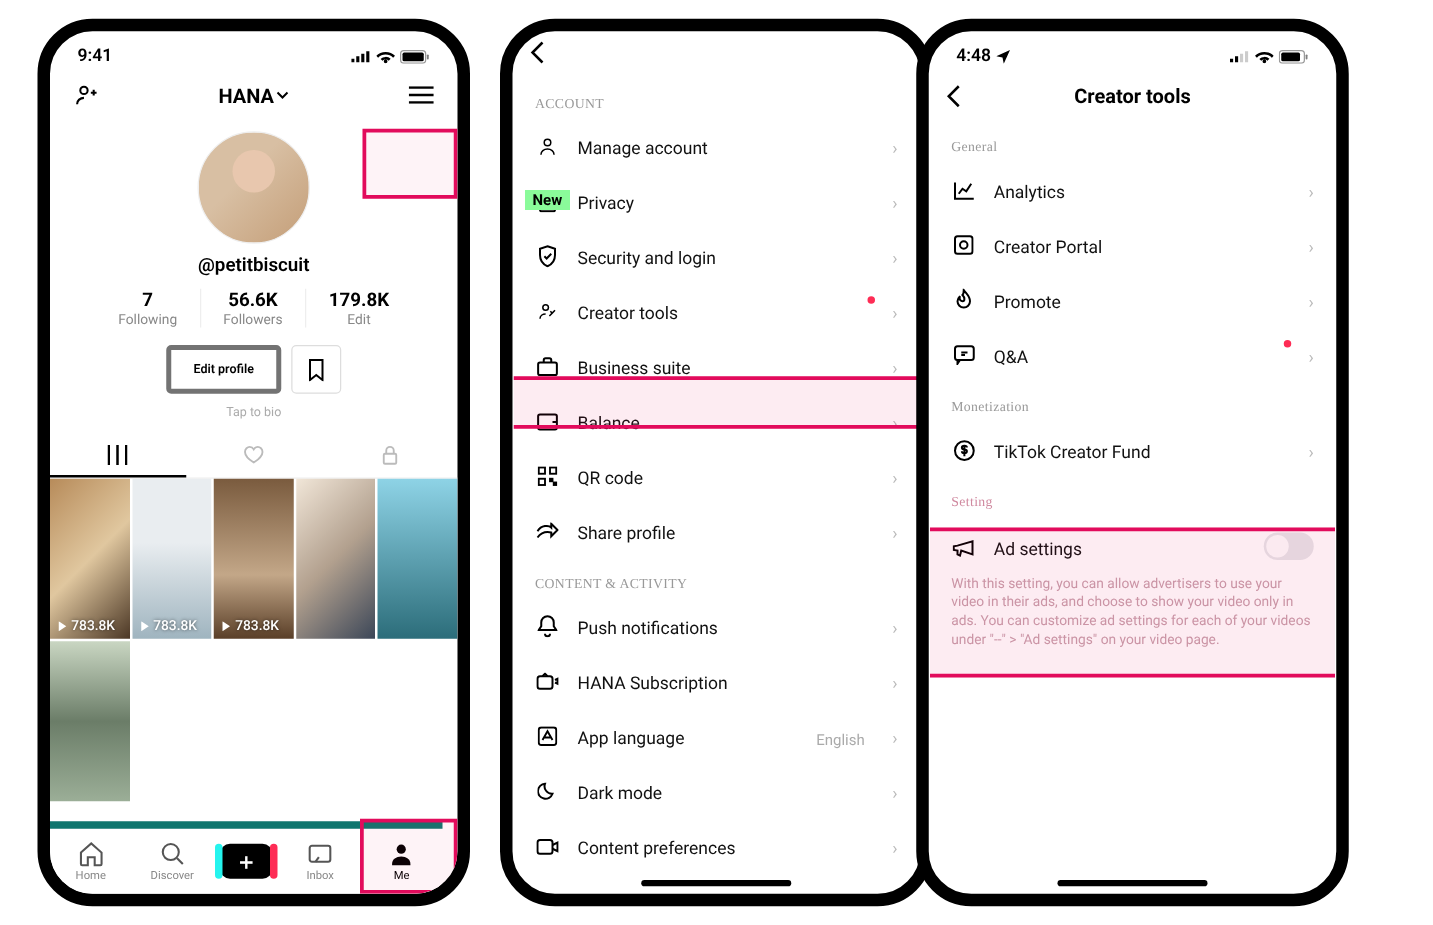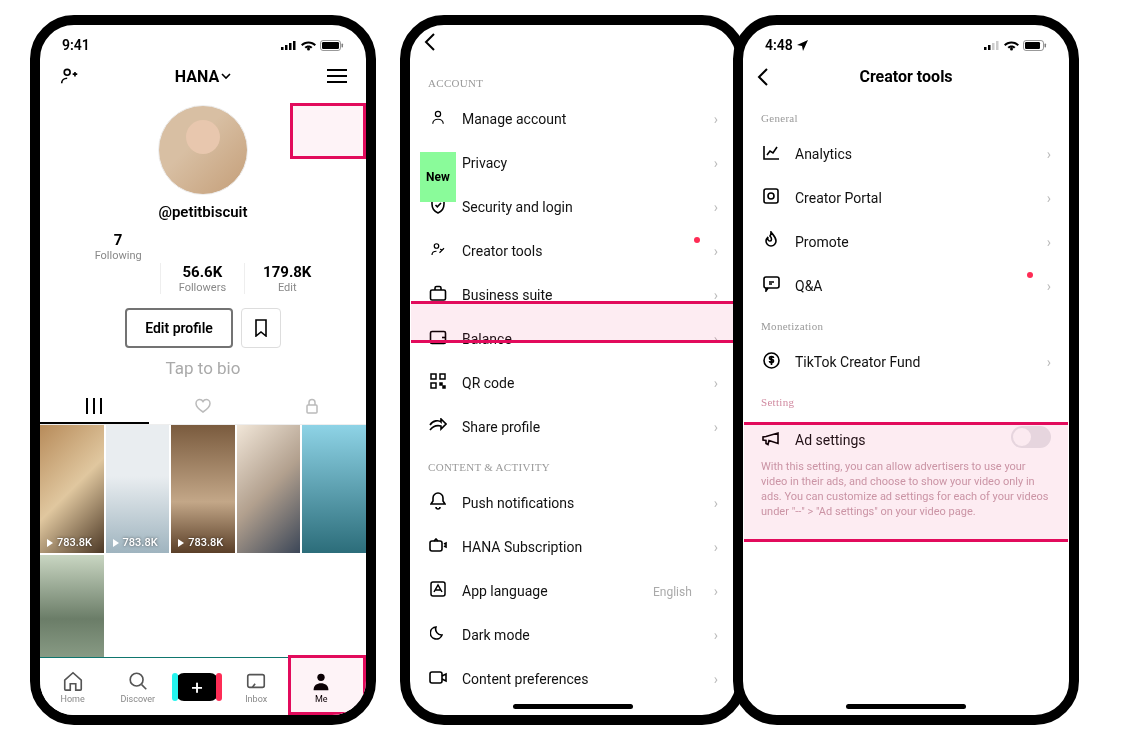--- a/index.html
+++ b/index.html
@@ -57,27 +57,27 @@
     position:relative;
     border:1px solid #eee;
   }
   .avatar::after{
     content:""; position:absolute; left:50%; top:14px; transform:translateX(-50%);
     width:34px; height:34px; border-radius:50%; background:#e8c7ae;
   }
   .handle { text-align:center; font-size:15px; font-weight:600; margin-bottom:10px;}
   .stats { display:flex; justify-content:center; gap:0; margin-bottom:14px;}
   .stat { padding: 0 18px; text-align:center; }
-  .stat + .stat { border-left:1px solid #eee;margin-top:32px; }
+  .stat + .stat { border-left:1px solid #eee; }
   .stat .num { font-size:15px; font-weight:700; }
   .stat .lbl { font-size:11px; color:#888; }
   .profile-btns { display:flex; justify-content:center; gap:8px; margin-bottom:10px;}
-  .edit-btn { border:2px solid #737373; border-radius:4px; padding:10px 18px; font-size:14px; font-weight:600; background:#fff;}
+  .edit-btn { border:4px solid #737373; border-radius:4px; padding:10px 18px; font-size:10px; font-weight:600; background:#fff;}
   .bookmark-btn { border:1px solid #ddd; border-radius:4px; width:40px; display:flex; align-items:center; justify-content:center;}
-  .bio { text-align:center; font-size:17px; color:#aaa; margin-bottom:12px;}
+  .bio { text-align:center; font-size:10px; color:#aaa; margin-bottom:12px;}
 
   .tabs1 { display:flex; border-bottom:1px solid #eee;}
   .tab1 { flex:1; display:flex; justify-content:center; padding:8px 0; color:#bbb;}
   .tab1.active { border-bottom:2px solid #000; color:#000; }
 
   .grid { display:grid; grid-template-columns:repeat(5,1fr); gap:2px; }
   .cell { height:128px; position:relative; overflow:hidden;}
   .cell .plays {
     position:absolute; bottom:4px; left:6px; color:#fff; font-size:11px; font-weight:500;
     display:flex; align-items:center; gap:3px;
@@ -85,21 +85,21 @@
   }
   .c1 { background:linear-gradient(135deg,#b78b5a,#e0c79f,#4b3725);}
   .c2 { background:linear-gradient(180deg,#e9edf0 40%,#9fb4bf);}
   .c3 { background:linear-gradient(180deg,#7a5b3e,#c3a788 60%,#5a3f28);}
   .c4 { background:linear-gradient(135deg,#f1e6d8,#b2a08e,#3c4758);}
   .c5 { background:linear-gradient(180deg,#8ed3e6,#2c6d7a);}
   .c6 { background:linear-gradient(180deg,#c9d6c2,#6b7d68,#9bae97);}
 
   .bottom-nav {
     position:absolute; bottom:0; left:0; right:12px; height:58px;
-    border-top:1px solid #0f766e; background:#fff;
+    border-top:6px solid #0f766e; background:#fff;
     display:flex; justify-content:space-around; align-items:center;
   }
   .bn-item { display:flex; flex-direction:column; align-items:center; font-size:9px; color:#000; gap:2px; width:54px;}
   .bn-item.dim{color:#888;}
   .bn-plus {
     width:42px; height:28px; border-radius:8px; background:#000; position:relative;
     display:flex; align-items:center; justify-content:center;
   }
   .bn-plus::before, .bn-plus::after{
     content:""; position:absolute; top:0; bottom:0; width:6px; border-radius:8px;
@@ -119,21 +119,21 @@
     font-size:14px; color:#111;
   }
   .row .ic { width:20px; height:20px; display:flex; align-items:center; justify-content:center; flex-shrink:0;}
   .row .txt { flex:1; }
   .row .right { color:#bbb; font-size:14px;}
   .row .sub { font-size:12px; color:#aaa; margin-right:8px;}
   .new-badge{
     position:absolute;
     top:127px; left:10px;
     background:#8afb9a; color:#000;
-    font-size:12px; font-weight:700; padding:18px 6px;
+    font-size:12px; font-weight:700; padding:1px 6px;
   }
   .hl-creator{ left:1px; top:276px; right:1px; height:42px; border-left:none; border-right:none; background:rgba(226,11,92,0.08);}
   .dot-badge{ width:6px; height:6px; border-radius:50%; background:#fe2c55; align-self:flex-start; margin-left:-8px; margin-top:-2px;}
   .hind{position:absolute; bottom:6px; left:50%; transform:translateX(-50%); width:120px; height:5px; background:#000; border-radius:3px;}
 
   
   .hl-setting{ left:1px; top:397px; right:1px; height:120px; border-left:none; border-right:none; background:rgba(226,11,92,0.08);}
   .toggle{
     width:40px; height:22px; border-radius:11px; background:#e7e7ea; position:relative;
   }

